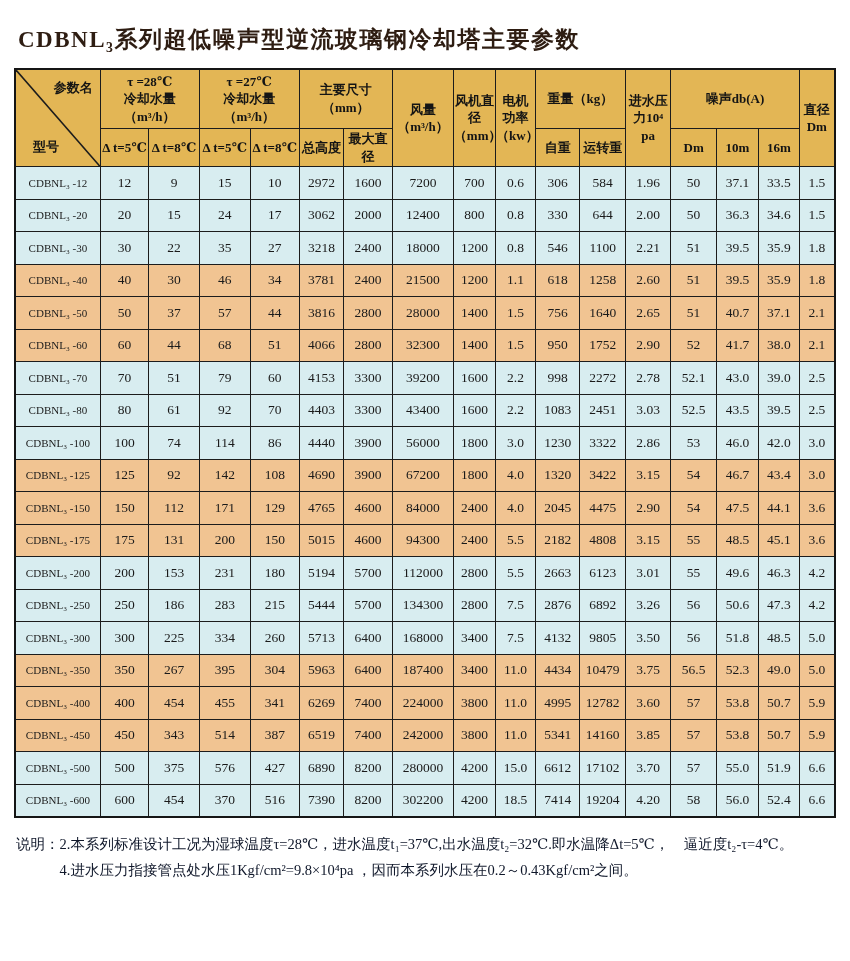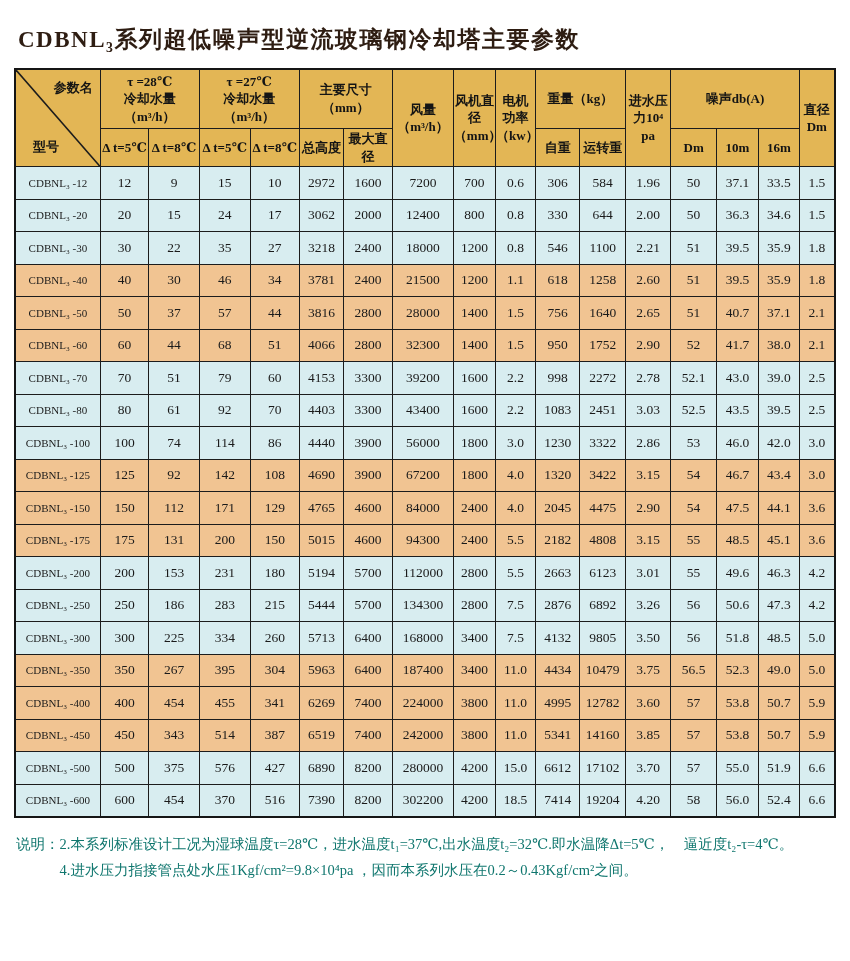--- a/index.html
+++ b/index.html
@@ -41,21 +41,21 @@
   tr.blue td{background:#d8edf0;}
   tr.orange td{background:#f1c492;}
   .corner{position:relative;padding:0;}
   .corner svg{position:absolute;left:0;top:0;width:100%;height:100%;display:block;}
   .corner-top{position:absolute;top:9px;right:7px;font-size:13px;font-weight:bold;}
   .corner-bottom{position:absolute;bottom:11px;left:17px;font-size:13px;font-weight:bold;}
   .notes{
     margin:13px 0 0 2px;
     font-size:14.5px;line-height:26px;
     display:flex;align-items:flex-start;
-    color:#0f766e;
+    color:#0f172a;
   }
   .note-label{flex:0 0 auto;white-space:nowrap;}
   .note-items{flex:1 1 auto;}
   .note-line{white-space:pre-line;}
 </style>
 </head>
 <body>
 
 <div class="page">
   <h1 class="title">CDBNL₃系列超低噪声型逆流玻璃钢冷却塔主要参数</h1>

